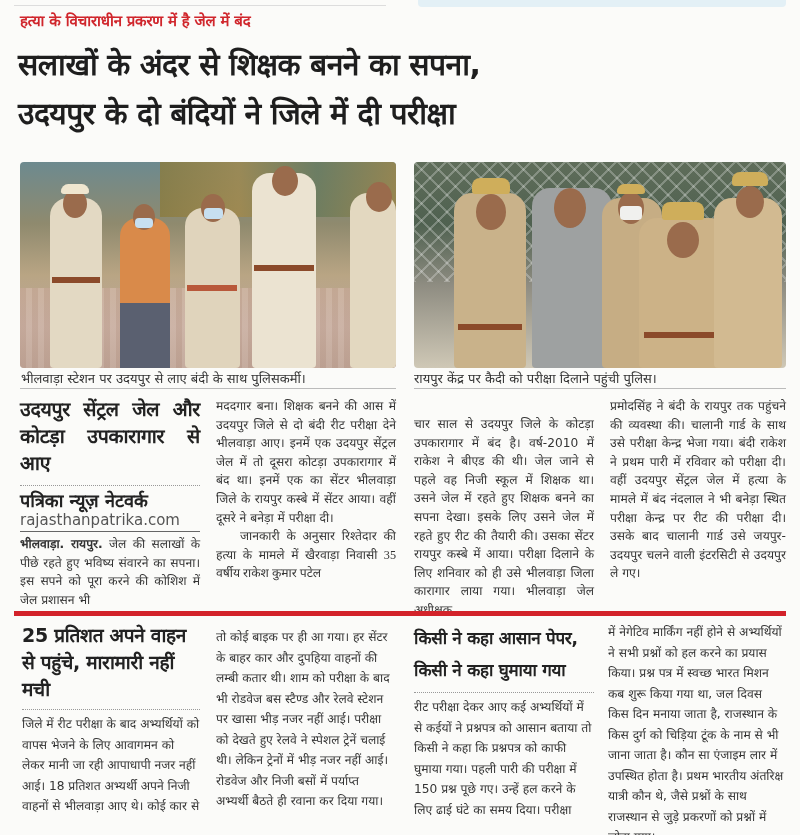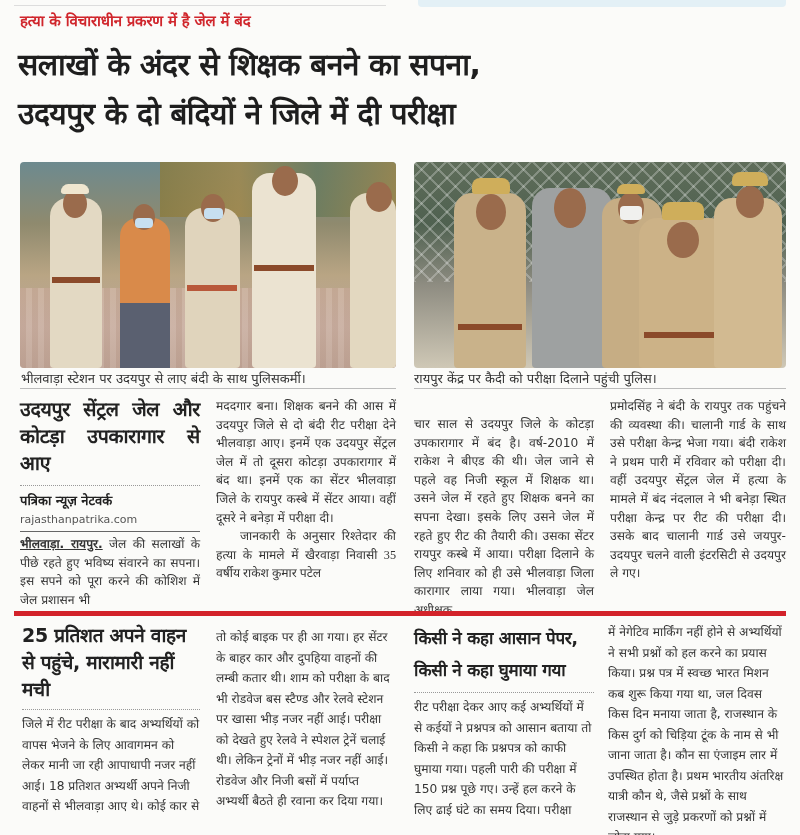--- a/index.html
+++ b/index.html
@@ -27,23 +27,23 @@
   .floor { position: absolute; left: 0; bottom: 0; width: 100%; height: 80px; background: repeating-linear-gradient(90deg, #c9a99a 0 6px, #d8bdb0 6px 12px); opacity: 0.6; }
 
   .caption { position: absolute; top: 369px; font-size: 13px; color: #333; white-space: nowrap; }
   .caption.left { left: 21px; }
   .caption.right { left: 414px; }
   .cap-rule { position: absolute; top: 388px; height: 1px; background: #bbb; }
 
   .col { position: absolute; font-size: 12.2px; line-height: 18.6px; color: #333; text-align: justify; }
   .sec-head { font-size: 19.5px; line-height: 27px; font-weight: bold; color: #222; letter-spacing: -0.3px; }
   .dotted { border-top: 1px dotted #999; margin: 8px 0 6px 0; }
-  .byline { font-size: 13px; font-weight: bold; color: #222; }
-  .site { font-size: 11px; color: #555; font-family: "DejaVu Sans", sans-serif; border-bottom: 1px solid #666; padding-bottom: 2px; margin-bottom: 3px; }
-  .dateline { font-weight: bold; text-decoration: underline; }
+  .byline { font-size: 18px; font-weight: bold; color: #222; }
+  .site { font-size: 15px; color: #555; font-family: "DejaVu Sans", sans-serif; border-bottom: 1px solid #666; padding-bottom: 2px; margin-bottom: 3px; }
+  .dateline { font-weight: bold; }
   .indent { text-indent: 24px; font-family: Liberation Serif, serif; }
 
   .red-rule { position: absolute; left: 14px; top: 611px; width: 772px; height: 5px; background: #d3232a; }
   .col2 { font-size: 12.2px; line-height: 20.5px; text-align: left; }
 </style>
 </head>
 <body>
 
 <div class="top-strip"></div>
 <div class="top-strip-right"></div>

